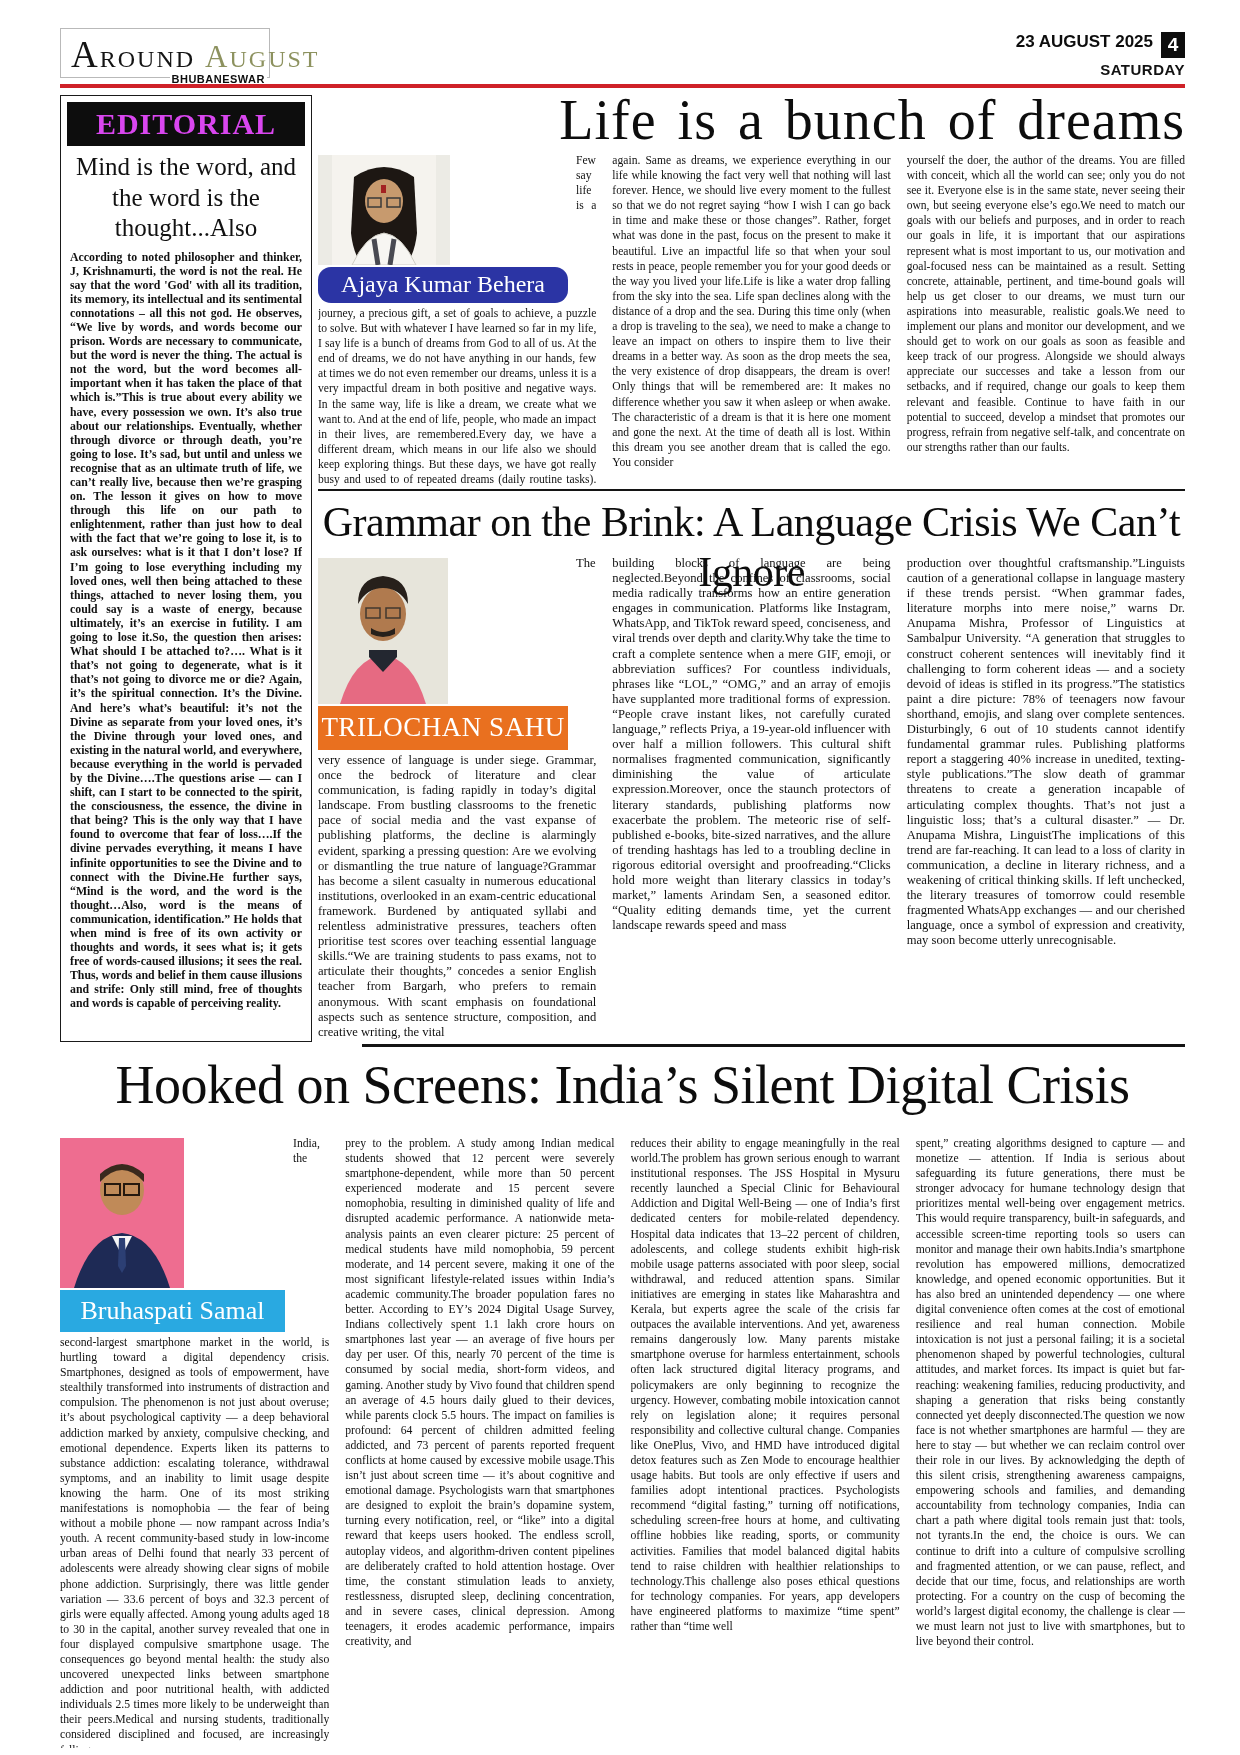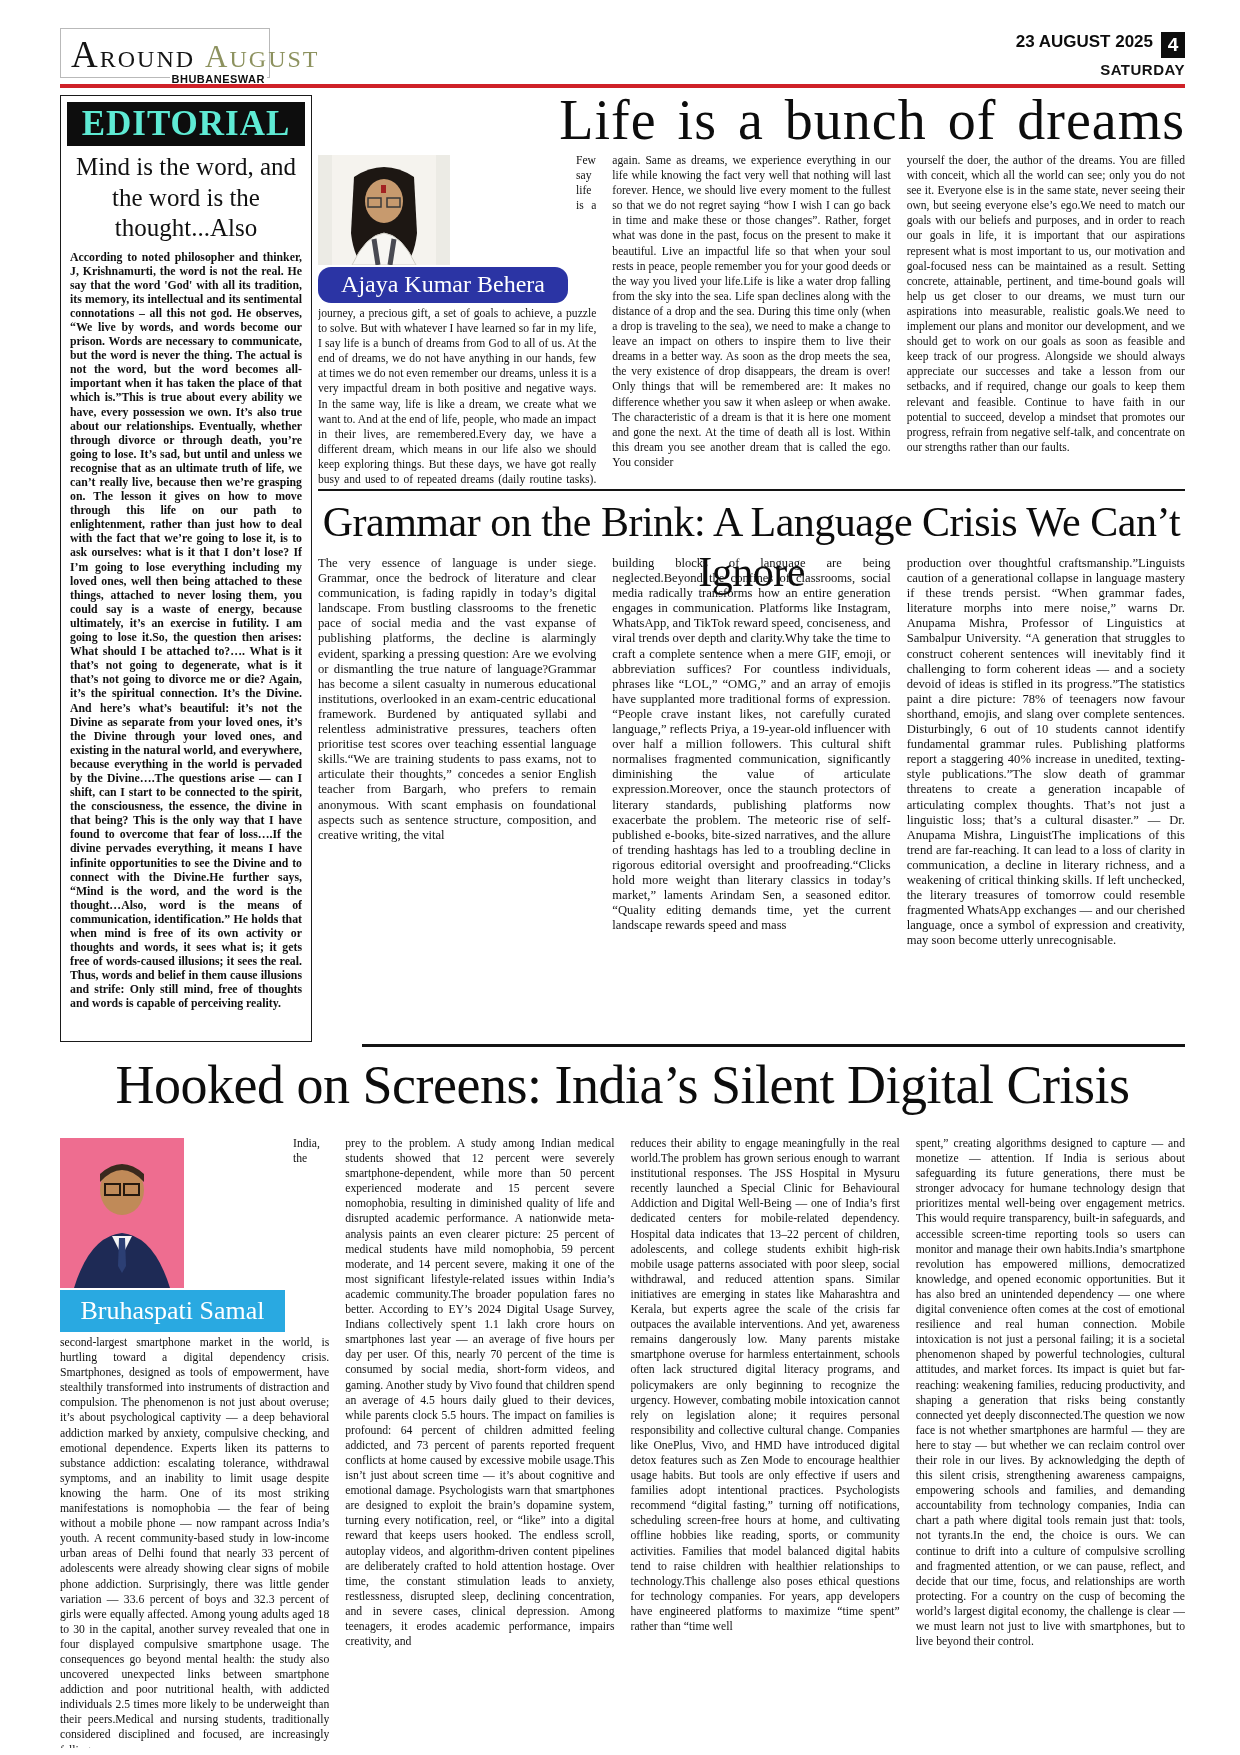--- a/index.html
+++ b/index.html
@@ -20,22 +20,22 @@
               font-family:"Liberation Sans",sans-serif;}
   .date-line{font-size:17px;font-weight:bold;color:#0d0d0d;}
   .page-num{display:inline-block;width:24px;height:26px;line-height:26px;background:#0d0d0d;
             color:#fff;text-align:center;font-size:19px;font-weight:bold;margin-left:8px;
             vertical-align:top;}
   .day-line{font-size:15px;font-weight:bold;margin-top:3px;letter-spacing:.5px;}
   .redline{position:absolute;left:60px;top:84px;width:1125px;height:4px;background:#cf2128;}
   
   .editorial-box{position:absolute;left:60px;top:95px;width:250px;height:945px;
                  border:1.5px solid #1a1a1a;overflow:hidden;background:#fff;}
-  .ed-banner{margin:6px;height:44px;background:#0d0d0d;color:#5eead4;display:flex;
-             align-items:center;justify-content:center;font-size:35px;font-weight:bold;
+  .ed-banner{margin:6px;height:44px;background:#0d0d0d;color:#d946ef;display:flex;
+             align-items:center;justify-content:center;font-size:30px;font-weight:bold;
              letter-spacing:1px;}
   .ed-headline{margin:2px 8px 6px;font-size:25px;line-height:1.22;text-align:center;}
   .ed-body{margin:0 9px;font-size:11.8px;line-height:14.1px;text-align:justify;
            overflow:hidden;height:808px;font-weight:bold;}
   
   .right-sec{position:absolute;left:318px;top:95px;width:867px;height:948px;}
   .dreams-head{position:absolute;left:0;top:-6px;width:100%;text-align:right;
                font-size:56px;line-height:62px;letter-spacing:1px;word-spacing:6px;color:#0d0d0d;}
   .dreams-body{position:absolute;left:0;top:58px;width:100%;height:336px;display:flex;gap:16px;overflow:hidden;}
   .divider{position:absolute;left:0;top:394px;width:100%;height:2px;background:#141414;}
@@ -115,20 +115,33 @@
         <span>yourself the doer, the author of the dreams. You are filled with conceit, which all the world can see; only you do not see it. Everyone else is in the same state, never seeing their own, but seeing everyone else’s ego.We need to match our goals with our beliefs and purposes, and in order to reach our goals in life, it is important that our aspirations represent what is most important to us, our motivation and goal-focused ness can be maintained as a result. Setting concrete, attainable, pertinent, and time-bound goals will help us get closer to our dreams, we must turn our aspirations into measurable, realistic goals.We need to implement our plans and monitor our development, and we should get to work on our goals as soon as feasible and keep track of our progress. Alongside we should always appreciate our successes and take a lesson from our setbacks, and if required, change our goals to keep them relevant and feasible. Continue to have faith in our potential to succeed, develop a mindset that promotes our progress, refrain from negative self-talk, and concentrate on our strengths rather than our faults.</span>
       </div>
     </div>
 
     <div class="divider"></div>
 
     <h1 class="grammar-head" style="font-weight:normal;margin:0">Grammar on the Brink: A Language Crisis We Can’t Ignore</h1>
 
     <div class="grammar-body">
       <div class="col">
+        <span class="author-float">
+          <svg class="photo" width="130" height="146" viewBox="0 0 130 146">
+            <rect width="130" height="146" fill="#e7e5db"></rect>
+            <ellipse cx="65" cy="56" rx="23" ry="27" fill="#b07a4e"></ellipse>
+            <path d="M40 46 Q40 20 65 18 Q90 20 90 46 Q81 30 65 30 Q49 30 40 46 Z" fill="#27201b"></path>
+            <rect x="48" y="50" width="14" height="10" fill="none" stroke="#41392f" stroke-width="1.5"></rect>
+            <rect x="68" y="50" width="14" height="10" fill="none" stroke="#41392f" stroke-width="1.5"></rect>
+            <path d="M53 70 Q65 78 77 70 L77 76 Q65 82 53 76 Z" fill="#27201b"></path>
+            <path d="M22 146 Q36 100 65 97 Q94 100 108 146 Z" fill="#e66a82"></path>
+            <path d="M51 99 L65 114 L79 99 L79 92 L51 92 Z" fill="#232730"></path>
+          </svg>
+          <span class="name-box nb-orange">TRILOCHAN SAHU</span>
+        </span>
         <span>The very essence of language is under siege. Grammar, once the bedrock of literature and clear communication, is fading rapidly in today’s digital landscape. From bustling classrooms to the frenetic pace of social media and the vast expanse of publishing platforms, the decline is alarmingly evident, sparking a pressing question: Are we evolving or dismantling the true nature of language?Grammar has become a silent casualty in numerous educational institutions, overlooked in an exam-centric educational framework. Burdened by antiquated syllabi and relentless administrative pressures, teachers often prioritise test scores over teaching essential language skills.“We are training students to pass exams, not to articulate their thoughts,” concedes a senior English teacher from Bargarh, who prefers to remain anonymous. With scant emphasis on foundational aspects such as sentence structure, composition, and creative writing, the vital</span>
       </div>
       <div class="col">
         <span>building blocks of language are being neglected.Beyond the confines of classrooms, social media radically transforms how an entire generation engages in communication. Platforms like Instagram, WhatsApp, and TikTok reward speed, conciseness, and viral trends over depth and clarity.Why take the time to craft a complete sentence when a mere GIF, emoji, or abbreviation suffices? For countless individuals, phrases like “LOL,” “OMG,” and an array of emojis have supplanted more traditional forms of expression. “People crave instant likes, not carefully curated language,” reflects Priya, a 19-year-old influencer with over half a million followers. This cultural shift normalises fragmented communication, significantly diminishing the value of articulate expression.Moreover, once the staunch protectors of literary standards, publishing platforms now exacerbate the problem. The meteoric rise of self-published e-books, bite-sized narratives, and the allure of trending hashtags has led to a troubling decline in rigorous editorial oversight and proofreading.“Clicks hold more weight than literary classics in today’s market,” laments Arindam Sen, a seasoned editor. “Quality editing demands time, yet the current landscape rewards speed and mass</span>
       </div>
       <div class="col">
         <span>production over thoughtful craftsmanship.”Linguists caution of a generational collapse in language mastery if these trends persist. “When grammar fades, literature morphs into mere noise,” warns Dr. Anupama Mishra, Professor of Linguistics at Sambalpur University. “A generation that struggles to construct coherent sentences will inevitably find it challenging to form coherent ideas — and a society devoid of ideas is stifled in its progress.”The statistics paint a dire picture: 78% of teenagers now favour shorthand, emojis, and slang over complete sentences. Disturbingly, 6 out of 10 students cannot identify fundamental grammar rules. Publishing platforms report a staggering 40% increase in unedited, texting-style publications.”The slow death of grammar threatens to create a generation incapable of articulating complex thoughts. That’s not just a linguistic loss; that’s a cultural disaster.” — Dr. Anupama Mishra, LinguistThe implications of this trend are far-reaching. It can lead to a loss of clarity in communication, a decline in literary richness, and a weakening of critical thinking skills. If left unchecked, the literary treasures of tomorrow could resemble fragmented WhatsApp exchanges — and our cherished language, once a symbol of expression and creativity, may soon become utterly unrecognisable.</span>
       </div>
     </div>
   </section>

